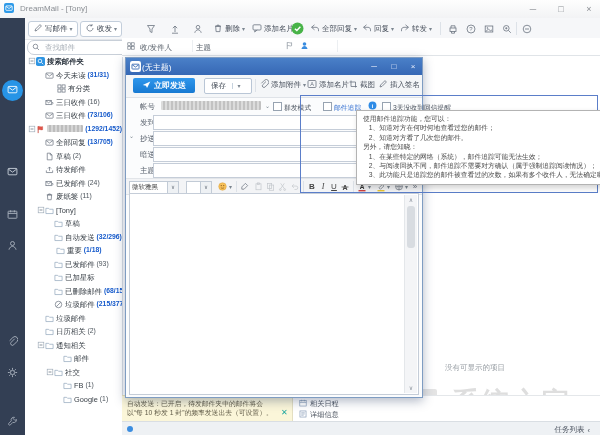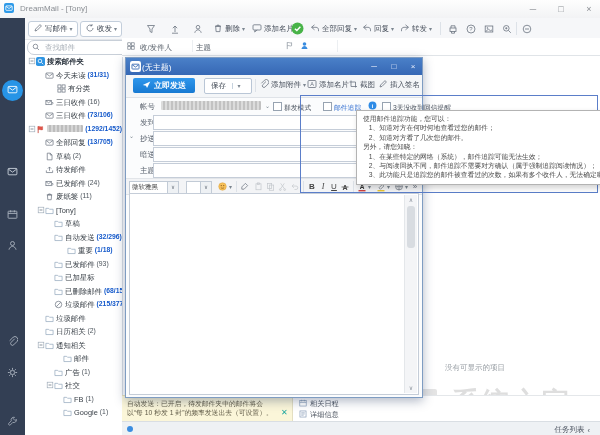--- a/index.html
+++ b/index.html
@@ -399,21 +399,21 @@
     </div>
     <div class="trow" style="padding-left:29px">
       <span class="ticon">
         <svg width="9" height="9" viewBox="0 0 10 10">
           <path d="M1 2.6h3l1 1h4v4.8H1z" fill="#fff" stroke="#94a8bd" stroke-width=".8"></path>
         </svg>
       </span>
       <span class="tlabel">自动发送</span>
       <span class="tcount blue">(32/296)</span>
     </div>
-    <div class="trow" style="padding-left:42px">
+    <div class="trow" style="padding-left:31px">
       <span class="ticon">
         <svg width="9" height="9" viewBox="0 0 10 10">
           <path d="M1 2.6h3l1 1h4v4.8H1z" fill="#fff" stroke="#94a8bd" stroke-width=".8"></path>
         </svg>
       </span>
       <span class="tlabel">重要</span>
       <span class="tcount blue">(1/18)</span>
     </div>
     <div class="trow" style="padding-left:29px">
       <span class="ticon">
@@ -482,29 +482,20 @@
       </span>
       <span class="tlabel">通知相关</span>
     </div>
     <div class="trow" style="padding-left:38px">
       <span class="ticon">
         <svg width="9" height="9" viewBox="0 0 10 10">
           <path d="M1 2.6h3l1 1h4v4.8H1z" fill="#fff" stroke="#94a8bd" stroke-width=".8"></path>
         </svg>
       </span>
       <span class="tlabel">邮件</span>
-    </div>
-    <div class="trow" style="padding-left:29px">
-      <span class="ticon">
-        <svg width="9" height="9" viewBox="0 0 10 10">
-          <path d="M1 2.6h3l1 1h4v4.8H1z" fill="#fff" stroke="#94a8bd" stroke-width=".8"></path>
-        </svg>
-      </span>
-      <span class="tlabel">广告</span>
-      <span class="tcount">(1)</span>
     </div>
     <div class="trow" style="padding-left:21px">
       <span class="exp">
         <svg width="8" height="8" viewBox="0 0 10 10">
           <rect x="1.5" y="1.5" width="7" height="7" fill="#fff" stroke="#9aa7b5" stroke-width=".8"></rect>
           <path d="M3.2 5h3.6" stroke="#5b6775" stroke-width=".9"></path>
         </svg>
       </span>
       <span class="ticon">
         <svg width="9" height="9" viewBox="0 0 10 10">

